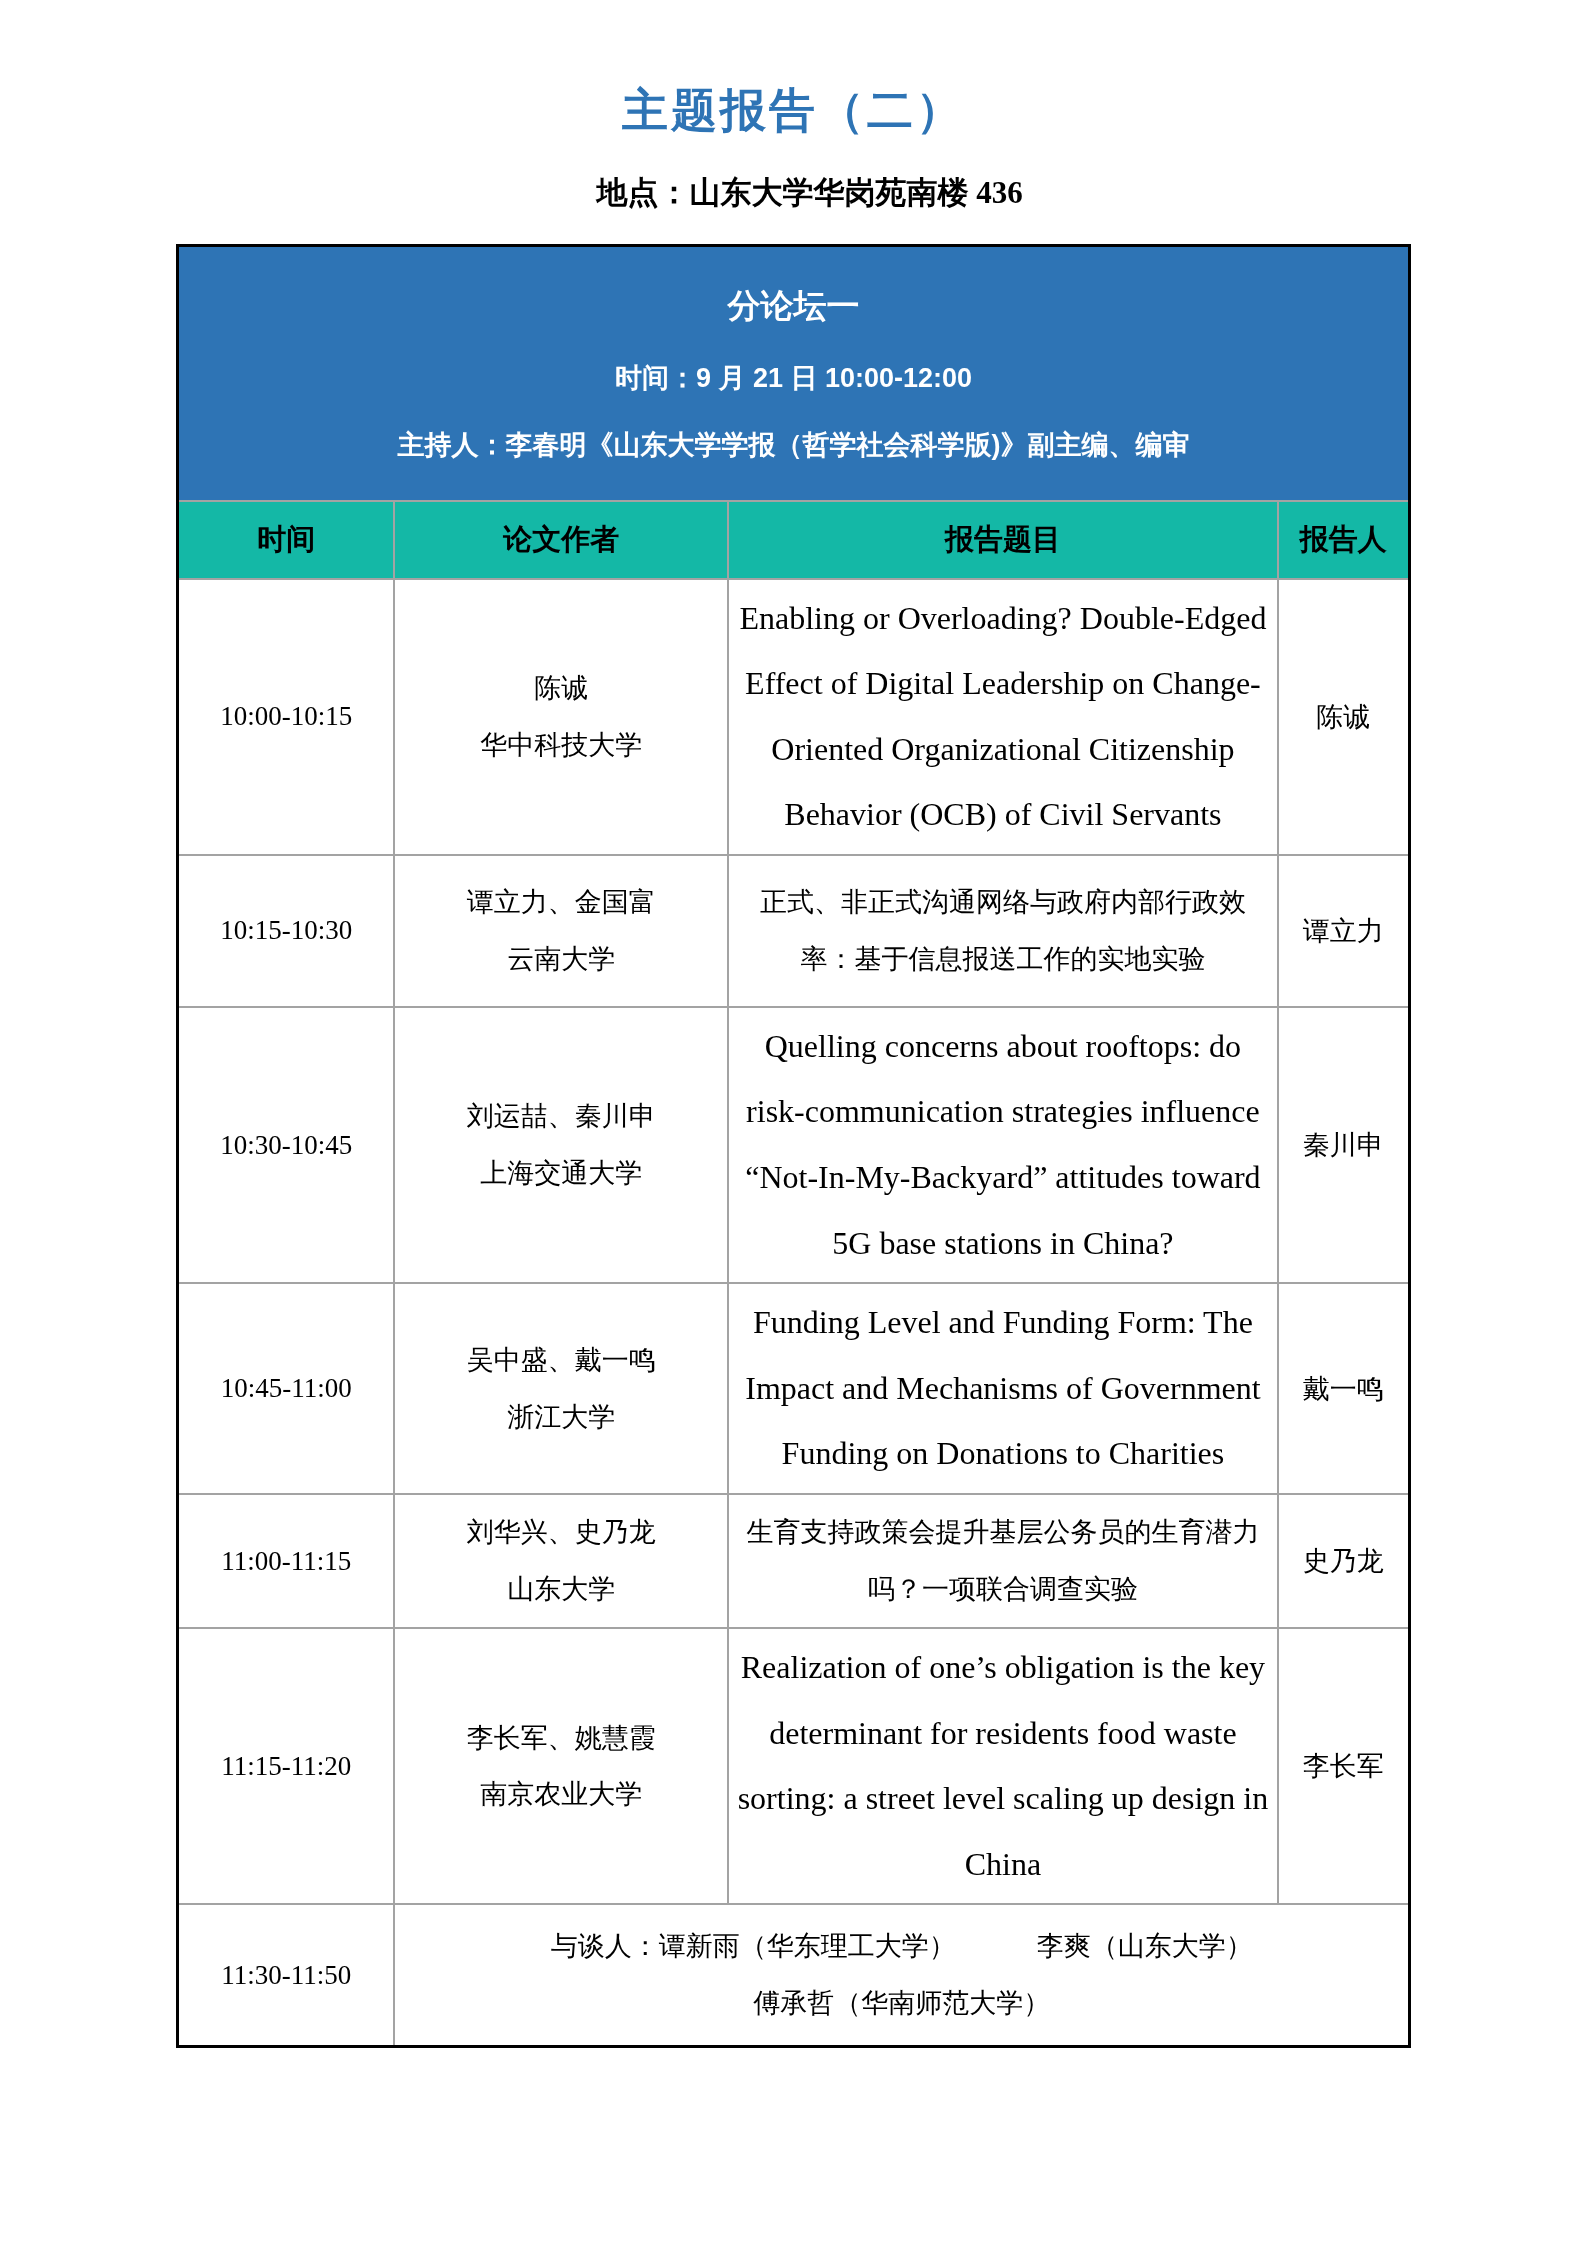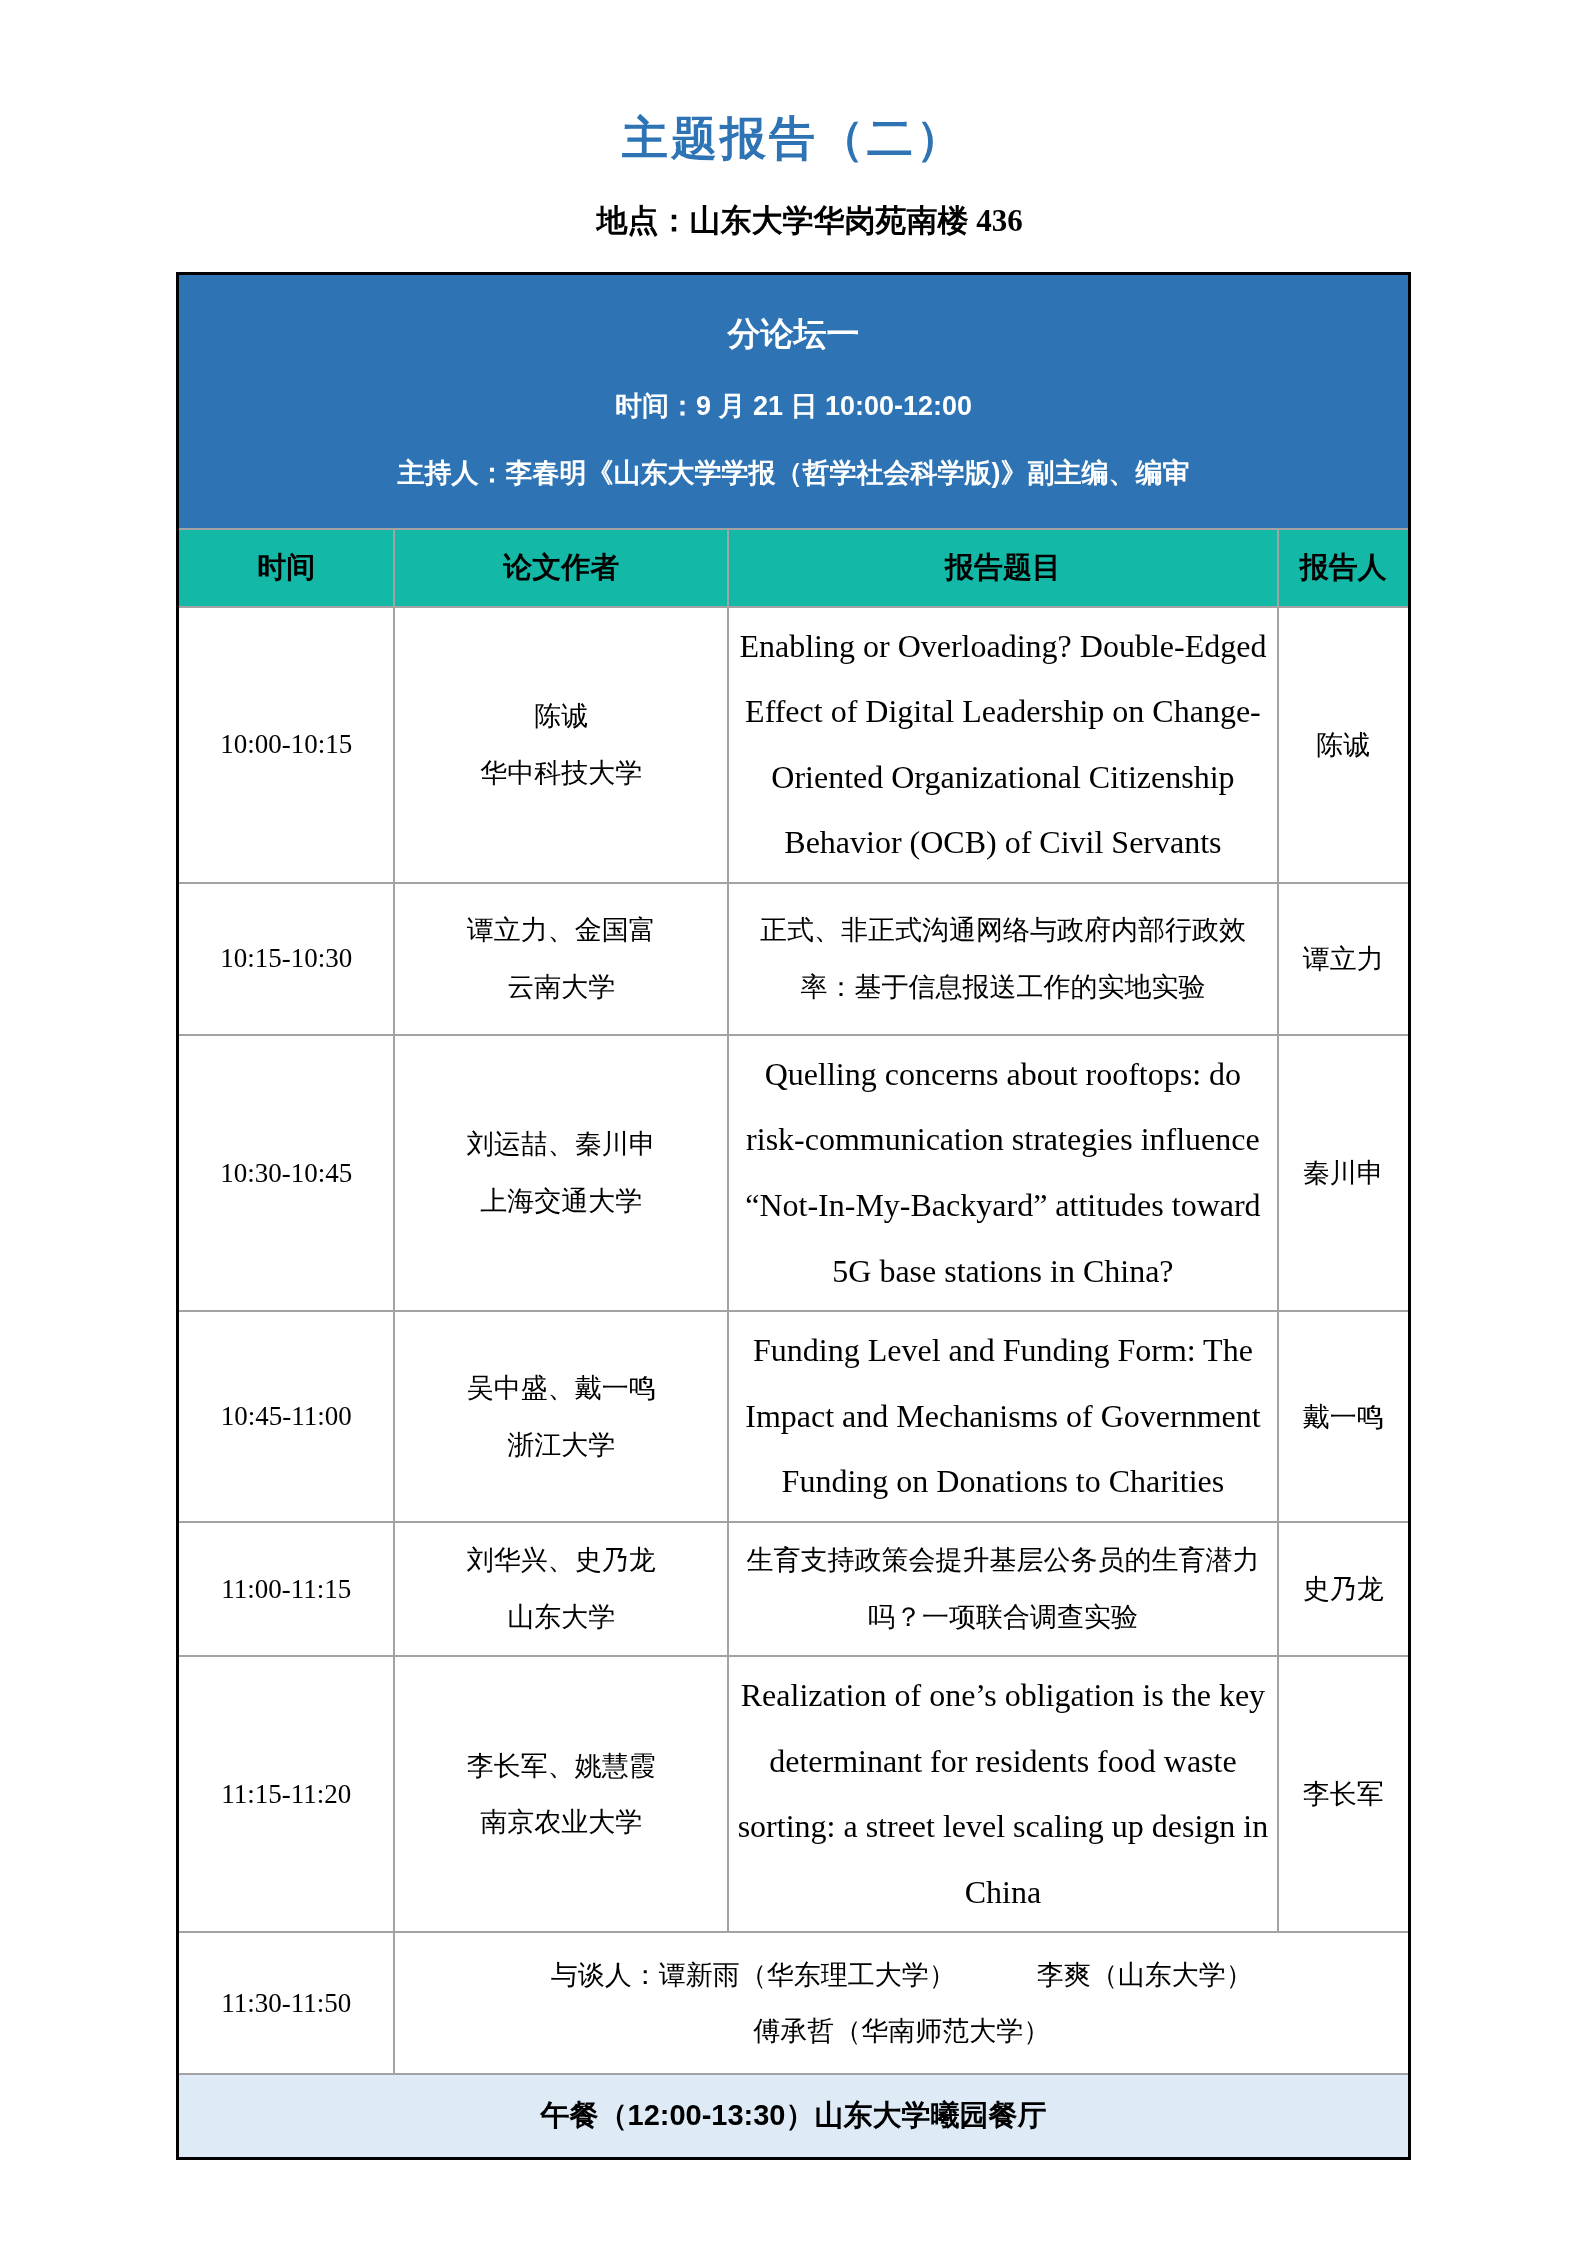--- a/index.html
+++ b/index.html
@@ -8,21 +8,21 @@
     width:1587px;
     height:2245px;
     margin:0 auto;
     background:#ffffff;
     font-family:"Liberation Sans",sans-serif;
     color:#000;
     overflow:hidden;
   }
   .doc-title{
     margin:0;
-    padding-top:108px;
+    padding-top:80px;
     text-align:center;
     font-family:"Liberation Serif",serif;
     font-weight:bold;
     font-size:46px;
     letter-spacing:3px;
     color:#2E74B5;
   }
   .doc-location{
     margin:30px 0 0 0;
     text-align:center;
@@ -189,19 +189,16 @@
     </tr>
 
     <tr style="height:142px;">
       <td class="cell-time">11:30-11:50</td>
       <td class="cell-discussion" colspan="3">
         <div>与谈人：谭新雨（华东理工大学）　　　李爽（山东大学）</div>
         <div>傅承哲（华南师范大学）</div>
       </td>
     </tr>
 
-    <tr class="lunch-row">
-      <td colspan="4">午餐（12:00-13:30）山东大学曦园餐厅</td>
-    </tr>
   </tbody>
     </table>
 
 </div>
 
 </body></html>

